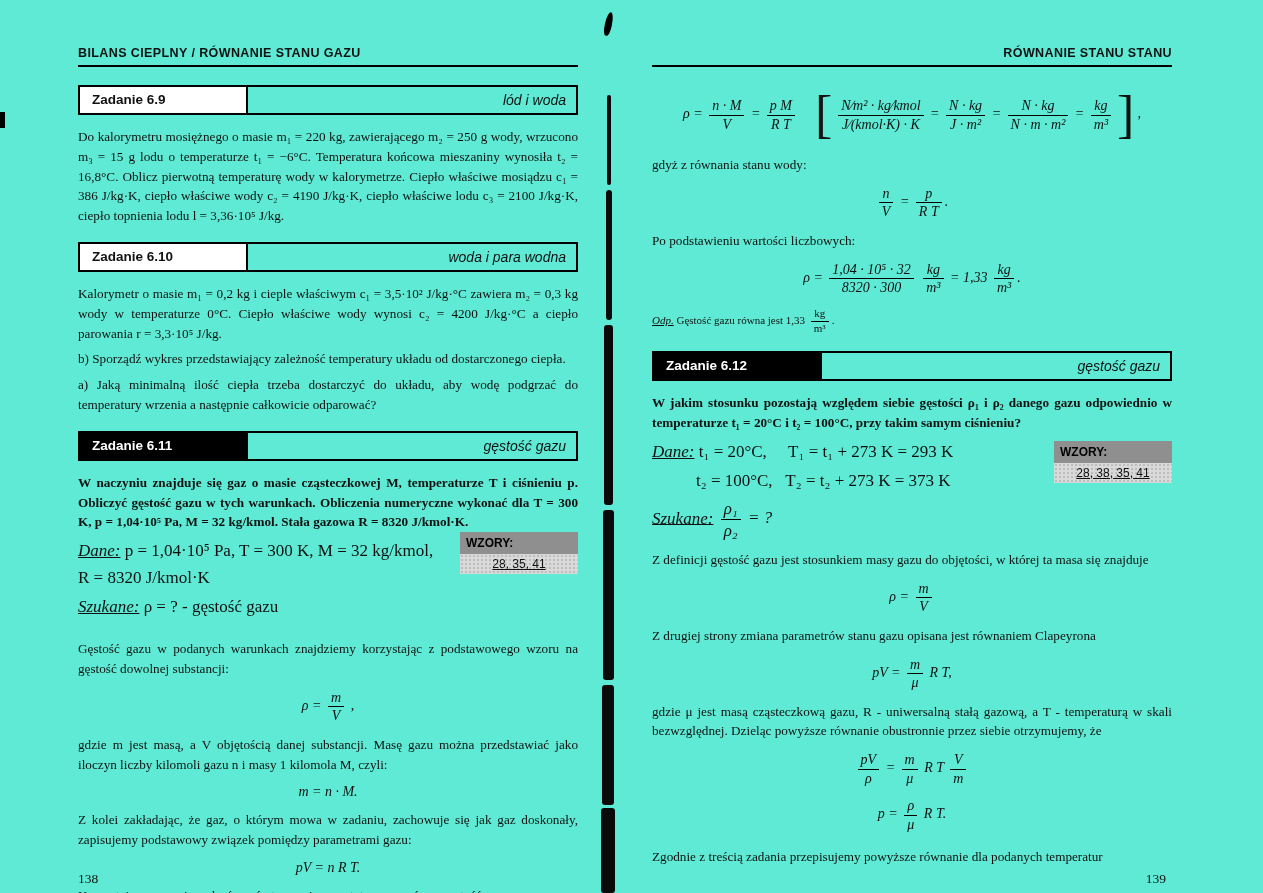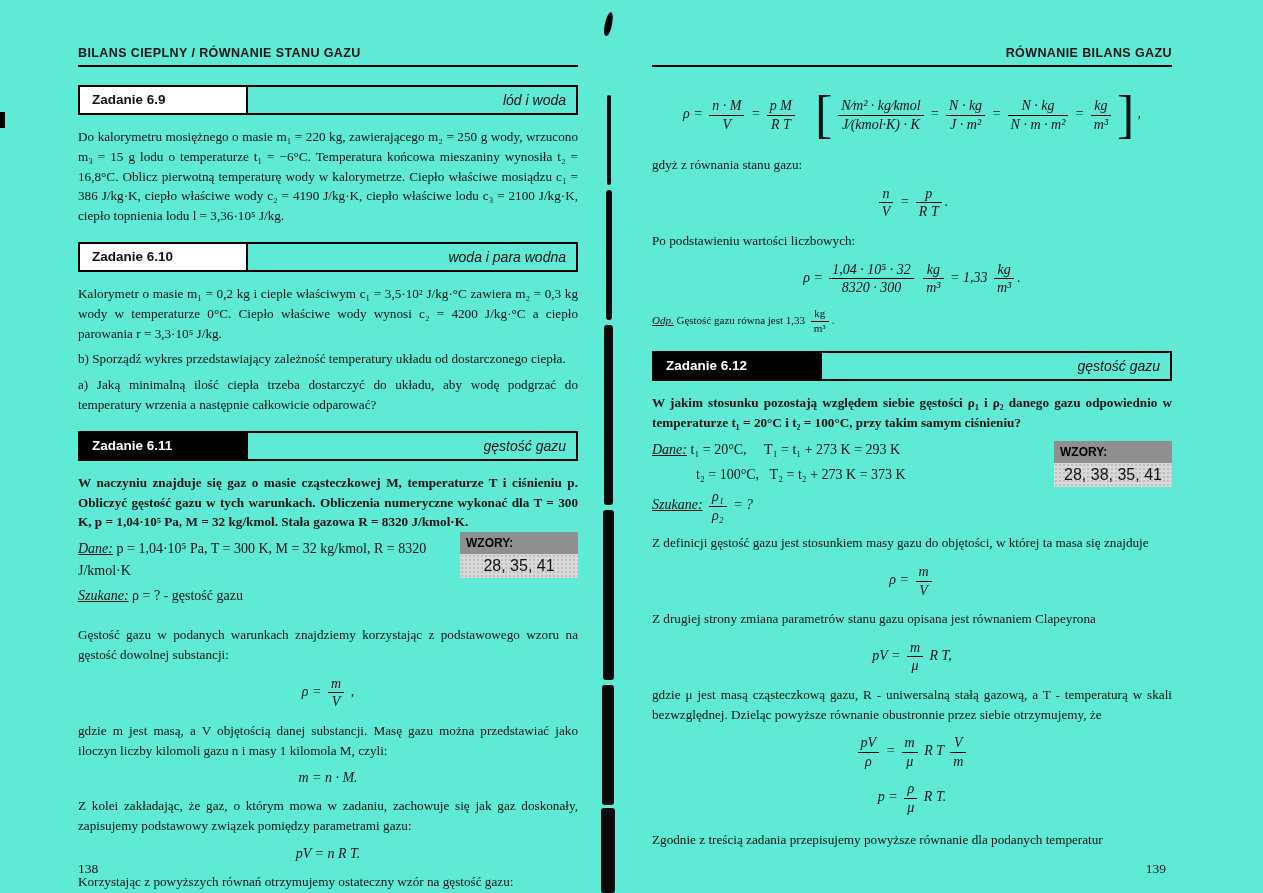--- a/index.html
+++ b/index.html
@@ -43,28 +43,28 @@
 
   .wzory {
     float:right; width:118px; margin:-6px 0 8px 14px; text-align:center;
     font-family:"Liberation Sans", sans-serif;
   }
   .wzory .wz-head {
     background:#8f8f8f; color:#000; font-weight:bold; font-size:12px;
     padding:4px 6px; text-align:left;
   }
   .wzory .wz-body {
-    background:#d9d9d9; font-size:16px; padding:3px 6px;
-    background-image:radial-gradient(#bdbdbd 1px, transparent 1px); background-size:4px 4px;
+    background:#d9d9d9; font-size:12px; padding:3px 6px;
+    background-image:radial-gradient(#bdbdbd 1px, transparent 1px); background-size:4px 4px;text-decoration:underline;
   }
 
-  .dane-row { font-size:14px; line-height:1.55; margin:3px 0; }
+  .dane-row { font-size:17px; line-height:1.55; margin:3px 0; }
   .clearfix::after { content:""; display:block; clear:both; }
 
-  .page-num { position:absolute; bottom:16px; font-size:13.5px; }
+  .page-num { position:absolute; bottom:6px; font-size:13.5px; }
   .page-num.pn-left { left:0; }
   .page-num.pn-right { right:6px; }
 
   .odp-line { font-size:11px; margin:8px 0; font-style:italic; }
 
   
   .spine { position:absolute; left:596px; top:0; width:26px; height:893px; pointer-events:none; }
   .spine .seg { position:absolute; background:#0a0a0a; border-radius:3px; }
   .spine-mark { position:absolute; left:9px; top:12px; width:7px; height:24px; background:#000; border-radius:60% 60% 50% 50%; transform:rotate(12deg); }
   .edge-mark { position:absolute; left:0; top:112px; width:5px; height:16px; background:#000; }
@@ -117,25 +117,25 @@
     <p class="body">gdzie m jest masą, a V objętością danej substancji. Masę gazu można przedstawiać jako iloczyn liczby kilomoli gazu n i masy 1 kilomola M, czyli:</p>
     <div class="formula-line"><span class="ftxt">m = n · M.</span></div>
     <p class="body">Z kolei zakładając, że gaz, o którym mowa w zadaniu, zachowuje się jak gaz doskonały, zapisujemy podstawowy związek pomiędzy parametrami gazu:</p>
     <div class="formula-line"><span class="ftxt">pV = n R T.</span></div>
     <p class="body">Korzystając z powyższych równań otrzymujemy ostateczny wzór na gęstość gazu:</p>
 
     <div class="page-num pn-left">138</div>
   </div>
 
   <div class="page page-right">
-    <div class="running-head right">RÓWNANIE BILANS GAZU</div>
+    <div class="running-head right">RÓWNANIE STANU STANU</div>
 
     <div class="formula-line" style="margin:26px 0 18px"><span class="ftxt">ρ = </span><span class="frac"><span class="num">n · M</span><span class="den">V</span></span><span class="ftxt"> = </span><span class="frac"><span class="num">p M</span><span class="den">R T</span></span><span class="ftxt">    </span><span class="bracket">[</span><span class="frac"><span class="num">N∕m² · kg∕kmol</span><span class="den">J∕(kmol·K) · K</span></span><span class="ftxt"> = </span><span class="frac"><span class="num">N · kg</span><span class="den">J · m²</span></span><span class="ftxt"> = </span><span class="frac"><span class="num">N · kg</span><span class="den">N · m · m²</span></span><span class="ftxt"> = </span><span class="frac"><span class="num">kg</span><span class="den">m³</span></span><span class="bracket">]</span><span class="ftxt">,</span></div>
 
-    <p class="body">gdyż z równania stanu gazu:</p>
+    <p class="body">gdyż z równania stanu wody:</p>
     <div class="formula-line"><span class="frac"><span class="num">n</span><span class="den">V</span></span><span class="ftxt"> = </span><span class="frac"><span class="num">p</span><span class="den">R T</span></span><span class="ftxt">.</span></div>
 
     <p class="body">Po podstawieniu wartości liczbowych:</p>
     <div class="formula-line"><span class="ftxt">ρ = </span><span class="frac"><span class="num">1,04 · 10⁵ · 32</span><span class="den">8320 · 300</span></span><span class="ftxt"> </span><span class="frac"><span class="num">kg</span><span class="den">m³</span></span><span class="ftxt"> = 1,33 </span><span class="frac"><span class="num">kg</span><span class="den">m³</span></span><span class="ftxt">.</span></div>
 
     <div class="odp-line">
       <span class="u-lbl">Odp.</span><span style="font-style:normal"><span class="ftxt"> Gęstość gazu równa jest 1,33 </span><span class="frac"><span class="num">kg</span><span class="den">m³</span></span><span class="ftxt">.</span></span>
     </div>
 
     <div class="task-box inverted">

